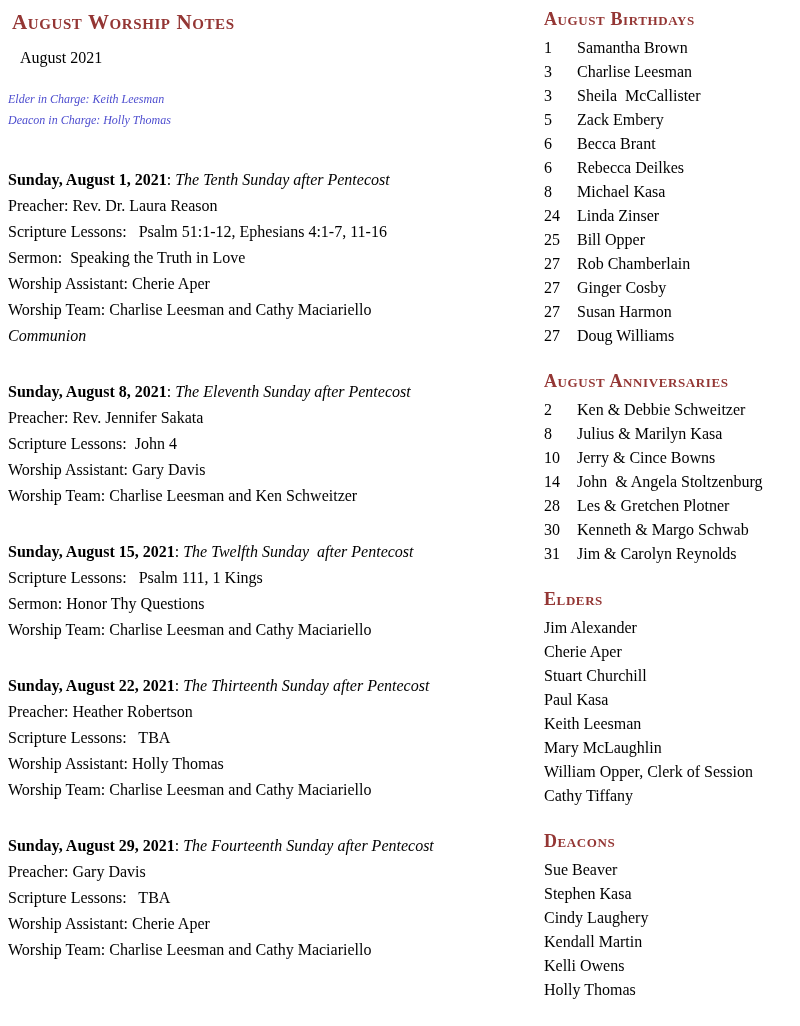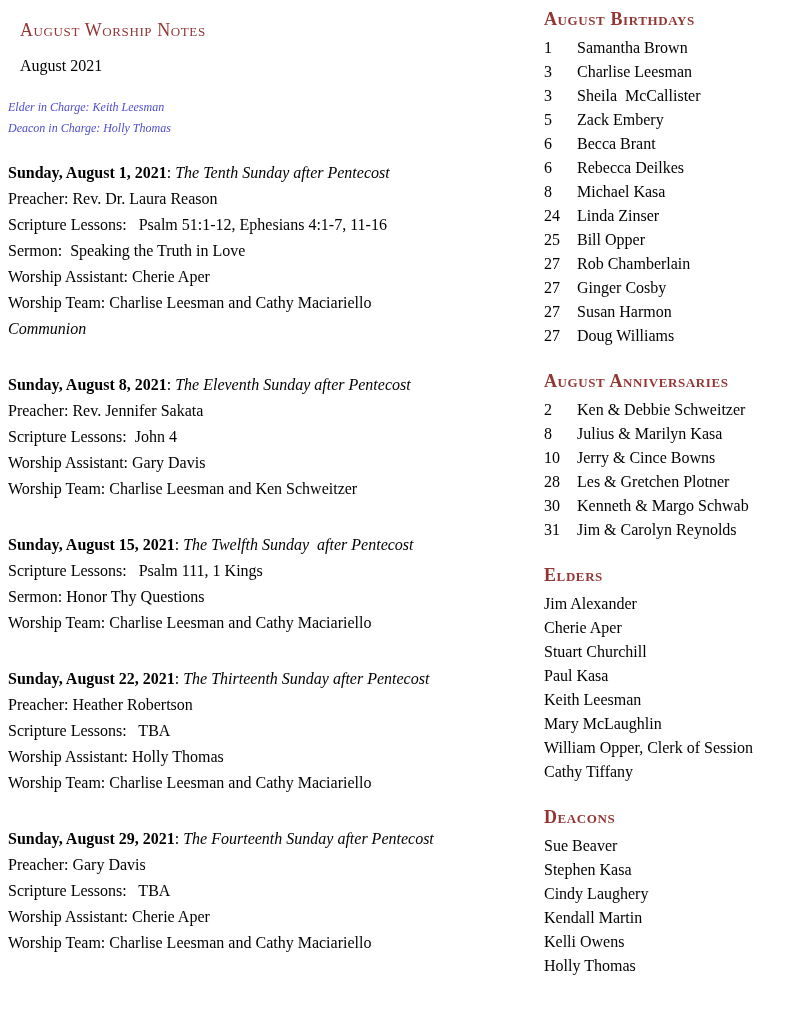--- a/index.html
+++ b/index.html
@@ -14,30 +14,30 @@
     width:800px;height:1026px;overflow:hidden;
     background:var(--page-bg);
     color:var(--text-color);
     font-family:"Liberation Serif", serif;
   }
   .page{display:flex;padding:6px 0 0 8px;}
   .col-left{flex:none;width:532px;}
   .col-right{flex:none;width:256px;padding-left:4px;}
 
   .page-title{
-    margin:12px;font-size:18px;line-height:25px;font-weight:normal;
+    margin:4px;font-size:21px;line-height:25px;font-weight:bold;
     font-variant:small-caps;letter-spacing:0.6px;color:var(--heading-color);
   }
   .subtitle{margin:12px;font-size:16px;line-height:22px;}
   .charge-block{margin-top:20px;}
   .charge-line{
     margin:0;font-size:12px;line-height:21px;font-style:italic;
     color:var(--charge-color);
   }
-  #services{margin-top:21px;}
+  #services{margin-top:36px;}
   .service{margin-bottom:30px;}
   .service:last-child{margin-bottom:0;}
   .line{margin:0;font-size:16px;line-height:26px;white-space:pre-wrap;}
   .svc-date{font-weight:bold;}
   .svc-title{font-style:italic;}
   .italic{font-style:italic;}
 
   .section{margin-bottom:20px;}
   .section:last-child{margin-bottom:0;}
   .section-heading{
@@ -119,20 +119,21 @@
         <div class="roster-row"><span class="roster-day">27</span><span class="roster-name">Rob Chamberlain</span></div>
         <div class="roster-row"><span class="roster-day">27</span><span class="roster-name">Ginger Cosby</span></div>
         <div class="roster-row"><span class="roster-day">27</span><span class="roster-name">Susan Harmon</span></div>
         <div class="roster-row"><span class="roster-day">27</span><span class="roster-name">Doug Williams</span></div>
       </div>
       <div class="section">
         <h2 class="section-heading">August Anniversaries</h2>
         <div class="roster-row"><span class="roster-day">2</span><span class="roster-name">Ken &amp; Debbie Schweitzer</span></div>
         <div class="roster-row"><span class="roster-day">8</span><span class="roster-name">Julius &amp; Marilyn Kasa</span></div>
         <div class="roster-row"><span class="roster-day">10</span><span class="roster-name">Jerry &amp; Cince Bowns</span></div>
+        <div class="roster-row"><span class="roster-day">14</span><span class="roster-name">John  &amp; Angela Stoltzenburg</span></div>
         <div class="roster-row"><span class="roster-day">28</span><span class="roster-name">Les &amp; Gretchen Plotner</span></div>
         <div class="roster-row"><span class="roster-day">30</span><span class="roster-name">Kenneth &amp; Margo Schwab</span></div>
         <div class="roster-row"><span class="roster-day">31</span><span class="roster-name">Jim &amp; Carolyn Reynolds</span></div>
       </div>
       <div class="section">
         <h2 class="section-heading">Elders</h2>
         <p class="roster-row">Jim Alexander</p>
         <p class="roster-row">Cherie Aper</p>
         <p class="roster-row">Stuart Churchill</p>
         <p class="roster-row">Paul Kasa</p>

